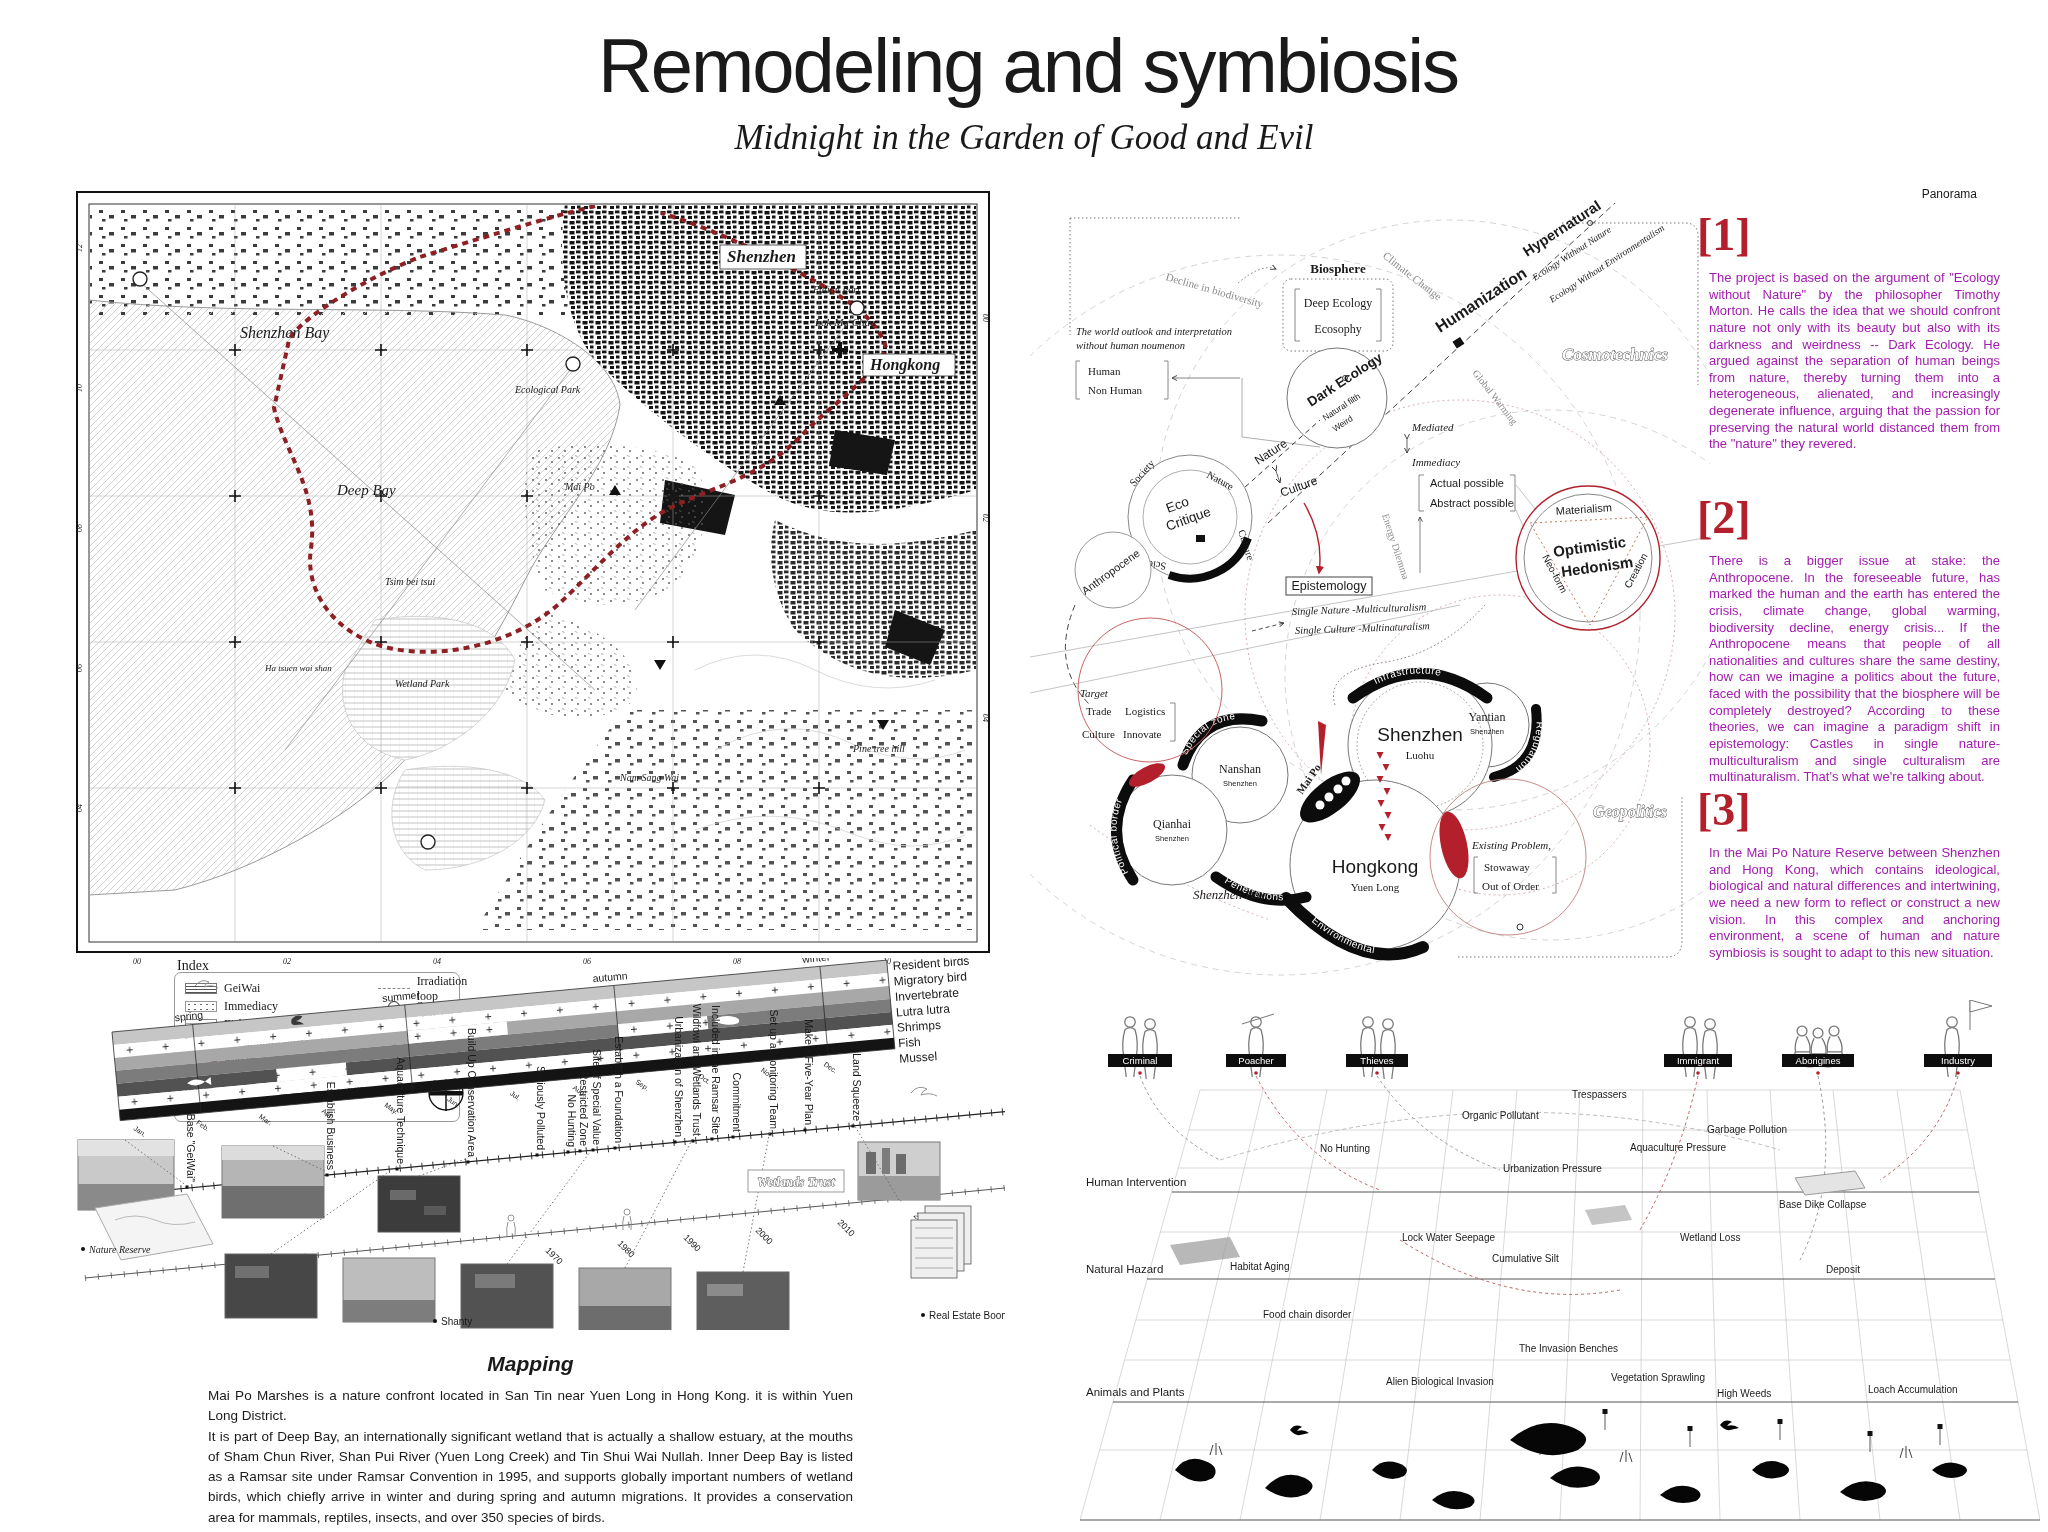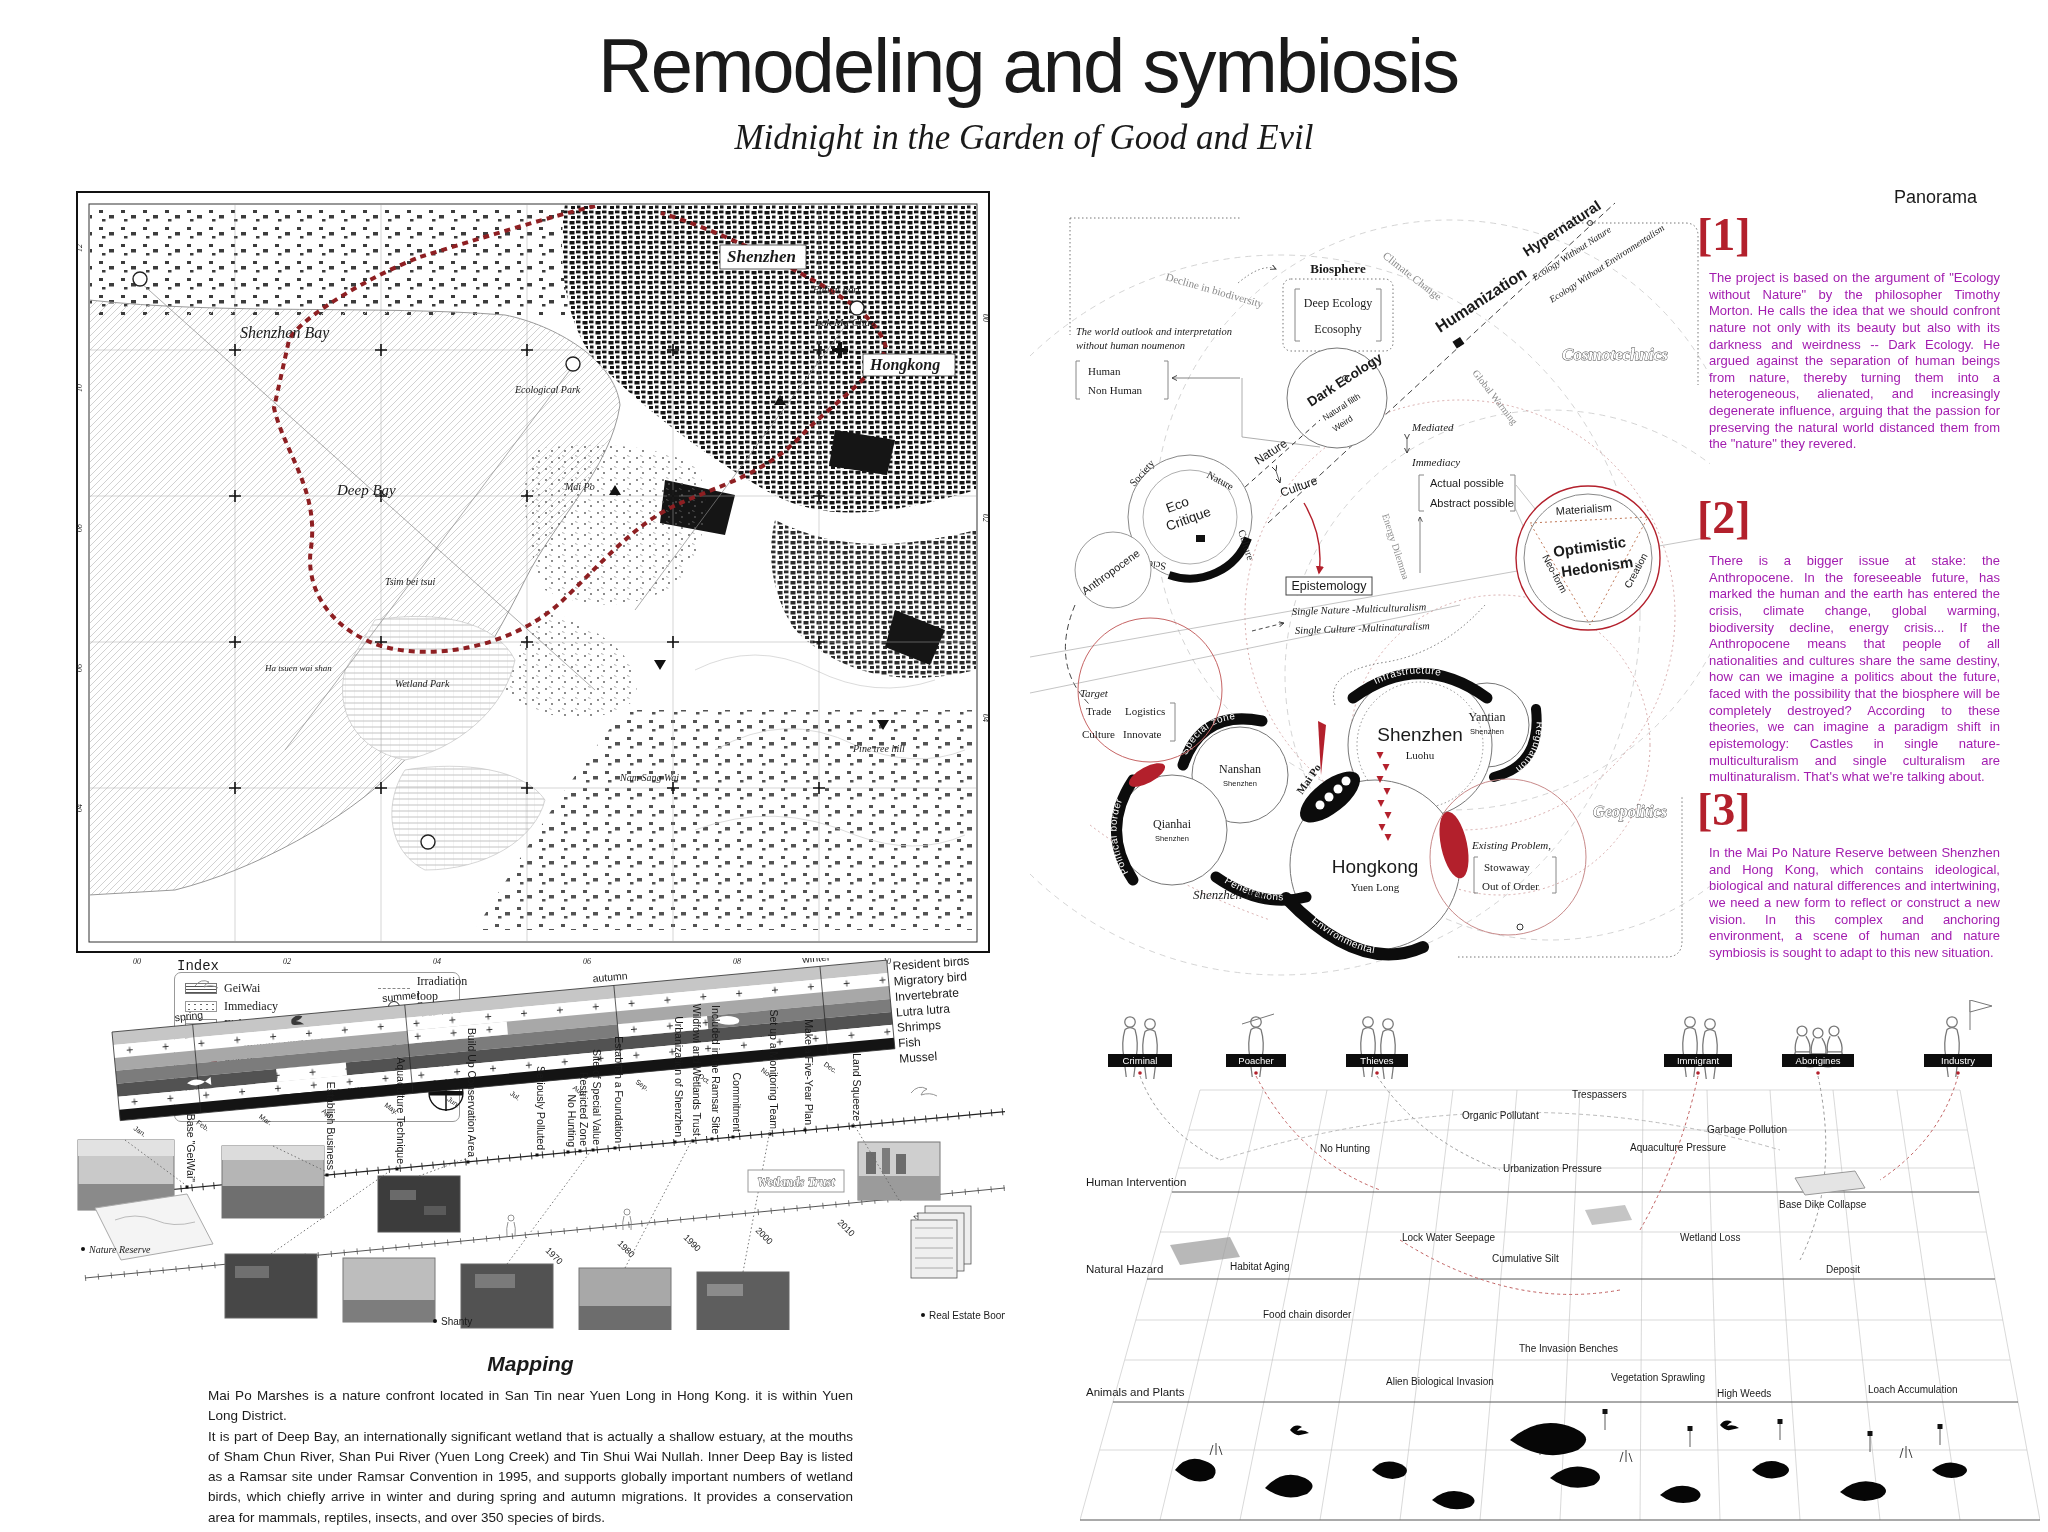--- a/index.html
+++ b/index.html
@@ -22,27 +22,27 @@
   .dot{fill:none;stroke:#666;stroke-dasharray:1.5 2.5;stroke-width:.9;}
   .dashk{stroke:#444;stroke-dasharray:6 4;fill:none;stroke-width:1;}
   .dashc{stroke:#c9c9c9;stroke-dasharray:6 5;fill:none;stroke-width:.8;}
   .dashr{stroke:#d2a2a2;stroke-dasharray:2 3;fill:none;stroke-width:.9;}
   .thinl{stroke:#aaa;stroke-width:.7;}
   .blkarc{stroke:#0c0c0c;stroke-width:11;fill:none;stroke-linecap:round;}
   .arct{fill:#fff;font-size:10px;letter-spacing:.6px;}
   .circ{fill:#fff;stroke:#777;stroke-width:1;}
   
   .articles{left:1697px;top:185px;width:318px;height:830px;}
-  .pan-label{position:absolute;right:38px;top:2px;font-size:18px;}
+  .pan-label{position:absolute;right:38px;top:2px;font-size:12px;}
   .article{position:absolute;left:0;width:315px;}
   .article h2{margin:0 0 10px 0;font-family:"Liberation Serif",serif;color:#b3202c;
               font-size:46px;font-weight:bold;line-height:1;}
   .article p{margin:12px;font-size:13px;line-height:1.28;text-align:justify;color:#a21caf;}
   
-  .index-label{left:102px;top:768px;font-family:Liberation Mono, monospace;font-size:14px;text-align:center;}
+  .index-label{left:102px;top:768px;font-family:Liberation Serif, serif;font-size:14px;text-align:center;}
   .legend-box{left:99px;top:782px;width:286px;height:150px;background:#fff;border:1px solid #999;
               border-radius:7px;padding:8px 10px;box-sizing:border-box;}
   .legend-cols{display:flex;gap:14px;}
   .lcol{display:flex;flex-direction:column;gap:3px;flex:1;}
   .lrow{display:flex;align-items:center;height:15px;font-family:"Liberation Serif",serif;font-size:12px;}
   .sym{width:32px;height:11px;display:inline-block;margin-right:7px;flex:none;box-sizing:border-box;}
   .sym-geiwai{background:repeating-linear-gradient(0deg,#555 0 1px,#fff 1px 3px);border:1px solid #777;}
   .sym-mangrove{border:1px solid #999;background-image:radial-gradient(#666 0.9px,transparent 1px);background-size:6px 5px;}
   .sym-fishpond{border:1px solid #888;background:repeating-linear-gradient(0deg,#aaa 0 1px,#fff 1px 5px);}
   .sym-demolition{background:#111;height:9px;}

